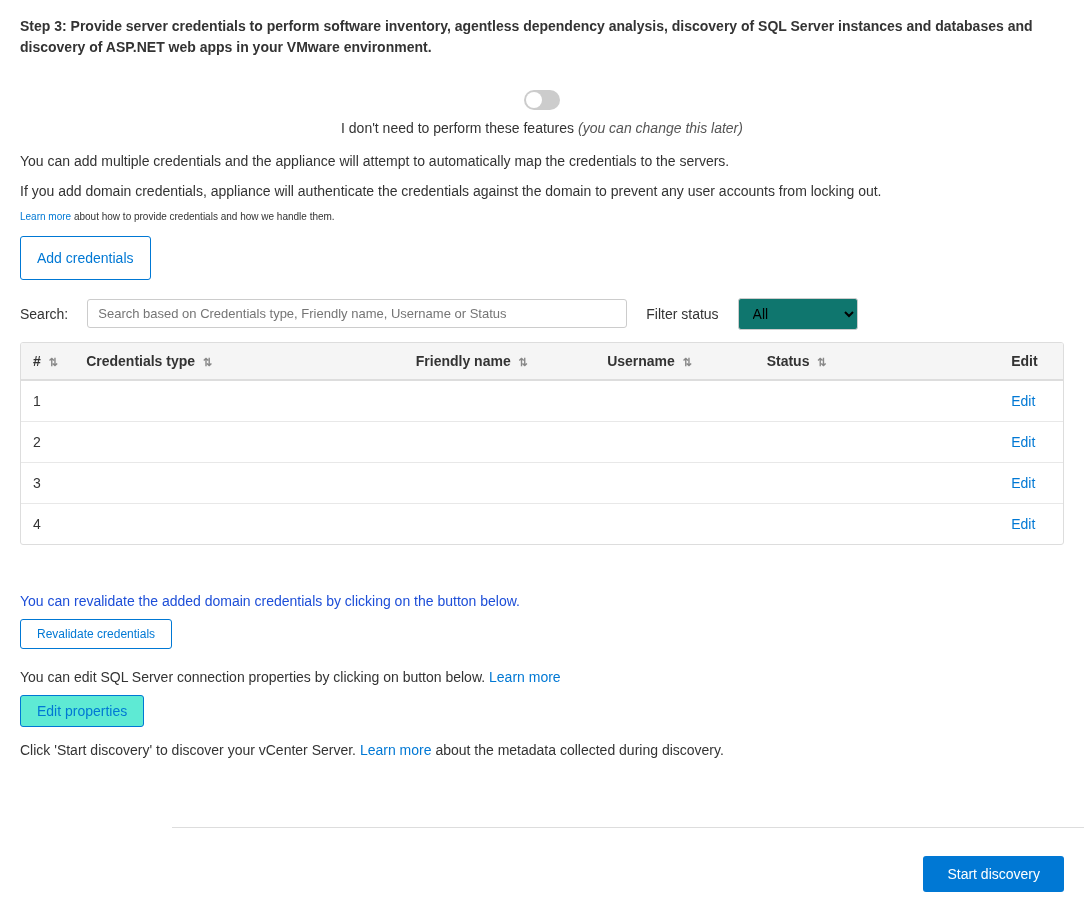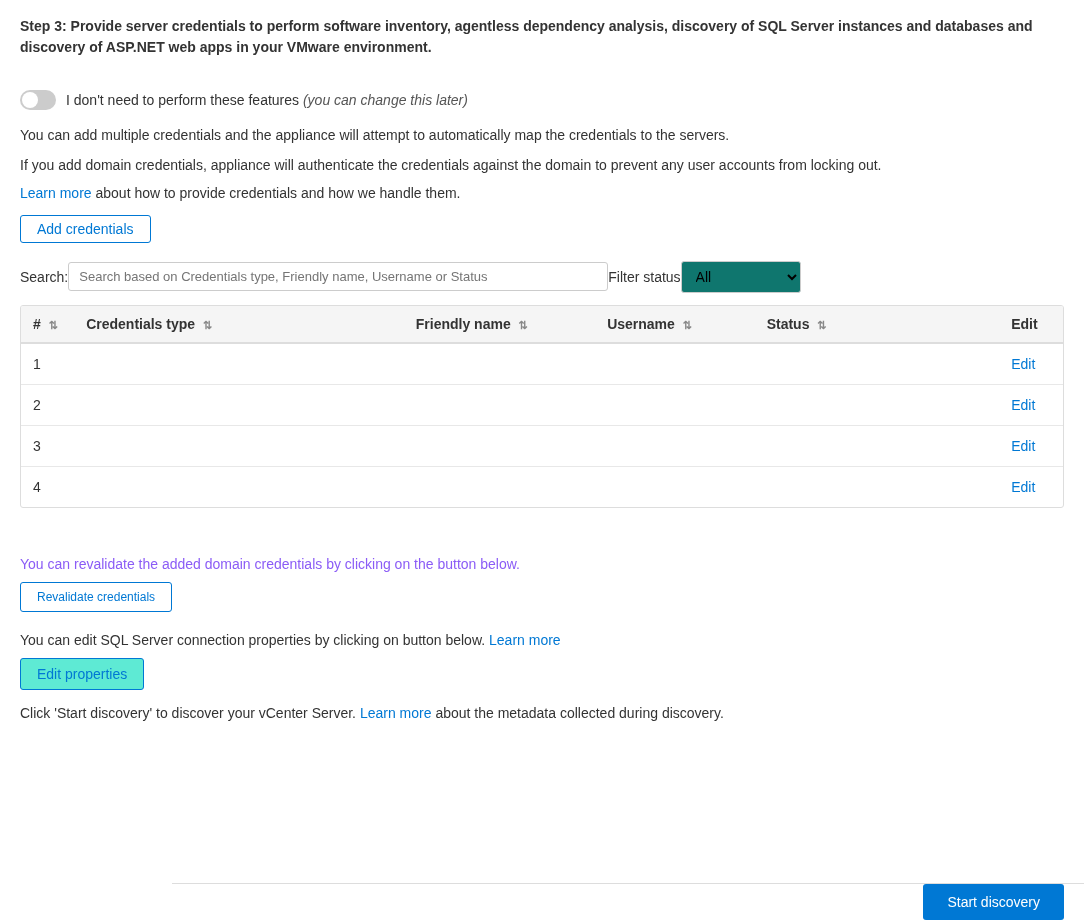--- a/index.html
+++ b/index.html
@@ -17,20 +17,21 @@
       font-size: 14px;
       font-weight: bold;
       line-height: 1.5;
       margin-bottom: 32px;
     }
     .toggle-row {
       display: flex;
       align-items: center;
       gap: 10px;
       margin-bottom: 14px;
+      flex-direction: column;
     }
     .toggle {
       width: 36px;
       height: 20px;
       background: #ccc;
       border-radius: 10px;
       position: relative;
       cursor: pointer;
       flex-shrink: 0;
     }
@@ -59,36 +60,36 @@
       margin-bottom: 8px;
       color: #333;
     }
     .link {
       color: #0078d4;
       text-decoration: none;
       cursor: pointer;
     }
     .learn-more-row {
       margin-bottom: 14px;
-      font-size: 14px;
+      font-size: 10px;
     }
     .add-credentials-btn {
       border: 1.5px solid #0078d4;
       background: #fff;
       color: #0078d4;
-      padding: 5px 16px;
+      padding: 13px 16px;
       font-size: 14px;
       border-radius: 3px;
       cursor: pointer;
       margin-bottom: 18px;
     }
     .search-filter-row {
       display: flex;
       align-items: center;
-      gap: 0;
+      gap: 19px;
       margin-bottom: 12px;
     }
     .search-label {
       font-size: 14px;
       color: #333;
       white-space: nowrap;
     }
     .search-input {
       flex: 1;
       max-width: 540px;
@@ -162,21 +163,21 @@
     .col-friendly { width: 180px; }
     .col-username { width: 150px; }
     .col-status { width: 230px; }
     .col-edit { width: 60px; }
     .revalidate-section {
       margin-bottom: 20px;
     }
     .revalidate-text {
       font-size: 14px;
       margin-bottom: 10px;
-      color: #8b5cf6;
+      color: #1d4ed8;
       margin-top: 48px;
     }
     .revalidate-btn {
       border: 1.5px solid #0078d4;
       background: #fff;
       color: #0078d4;
       padding: 7px 16px;
       font-size: 12px;
       border-radius: 3px;
       cursor: pointer;
@@ -206,21 +207,21 @@
       color: #333;
       line-height: 1.6;
     }
     .bottom-bar {
       position: fixed;
       bottom: 0;
       right: 0;
       width: 912px;
       background: #fff;
       border-top: 1px solid #ddd;
-      padding: 0 20px;
+      padding: 28px 20px;
       display: flex;
       justify-content: flex-end;
     }
     .start-discovery-btn {
       background: #0078d4;
       color: #fff;
       border: none;
       padding: 10px 24px;
       font-size: 14px;
       border-radius: 3px;

